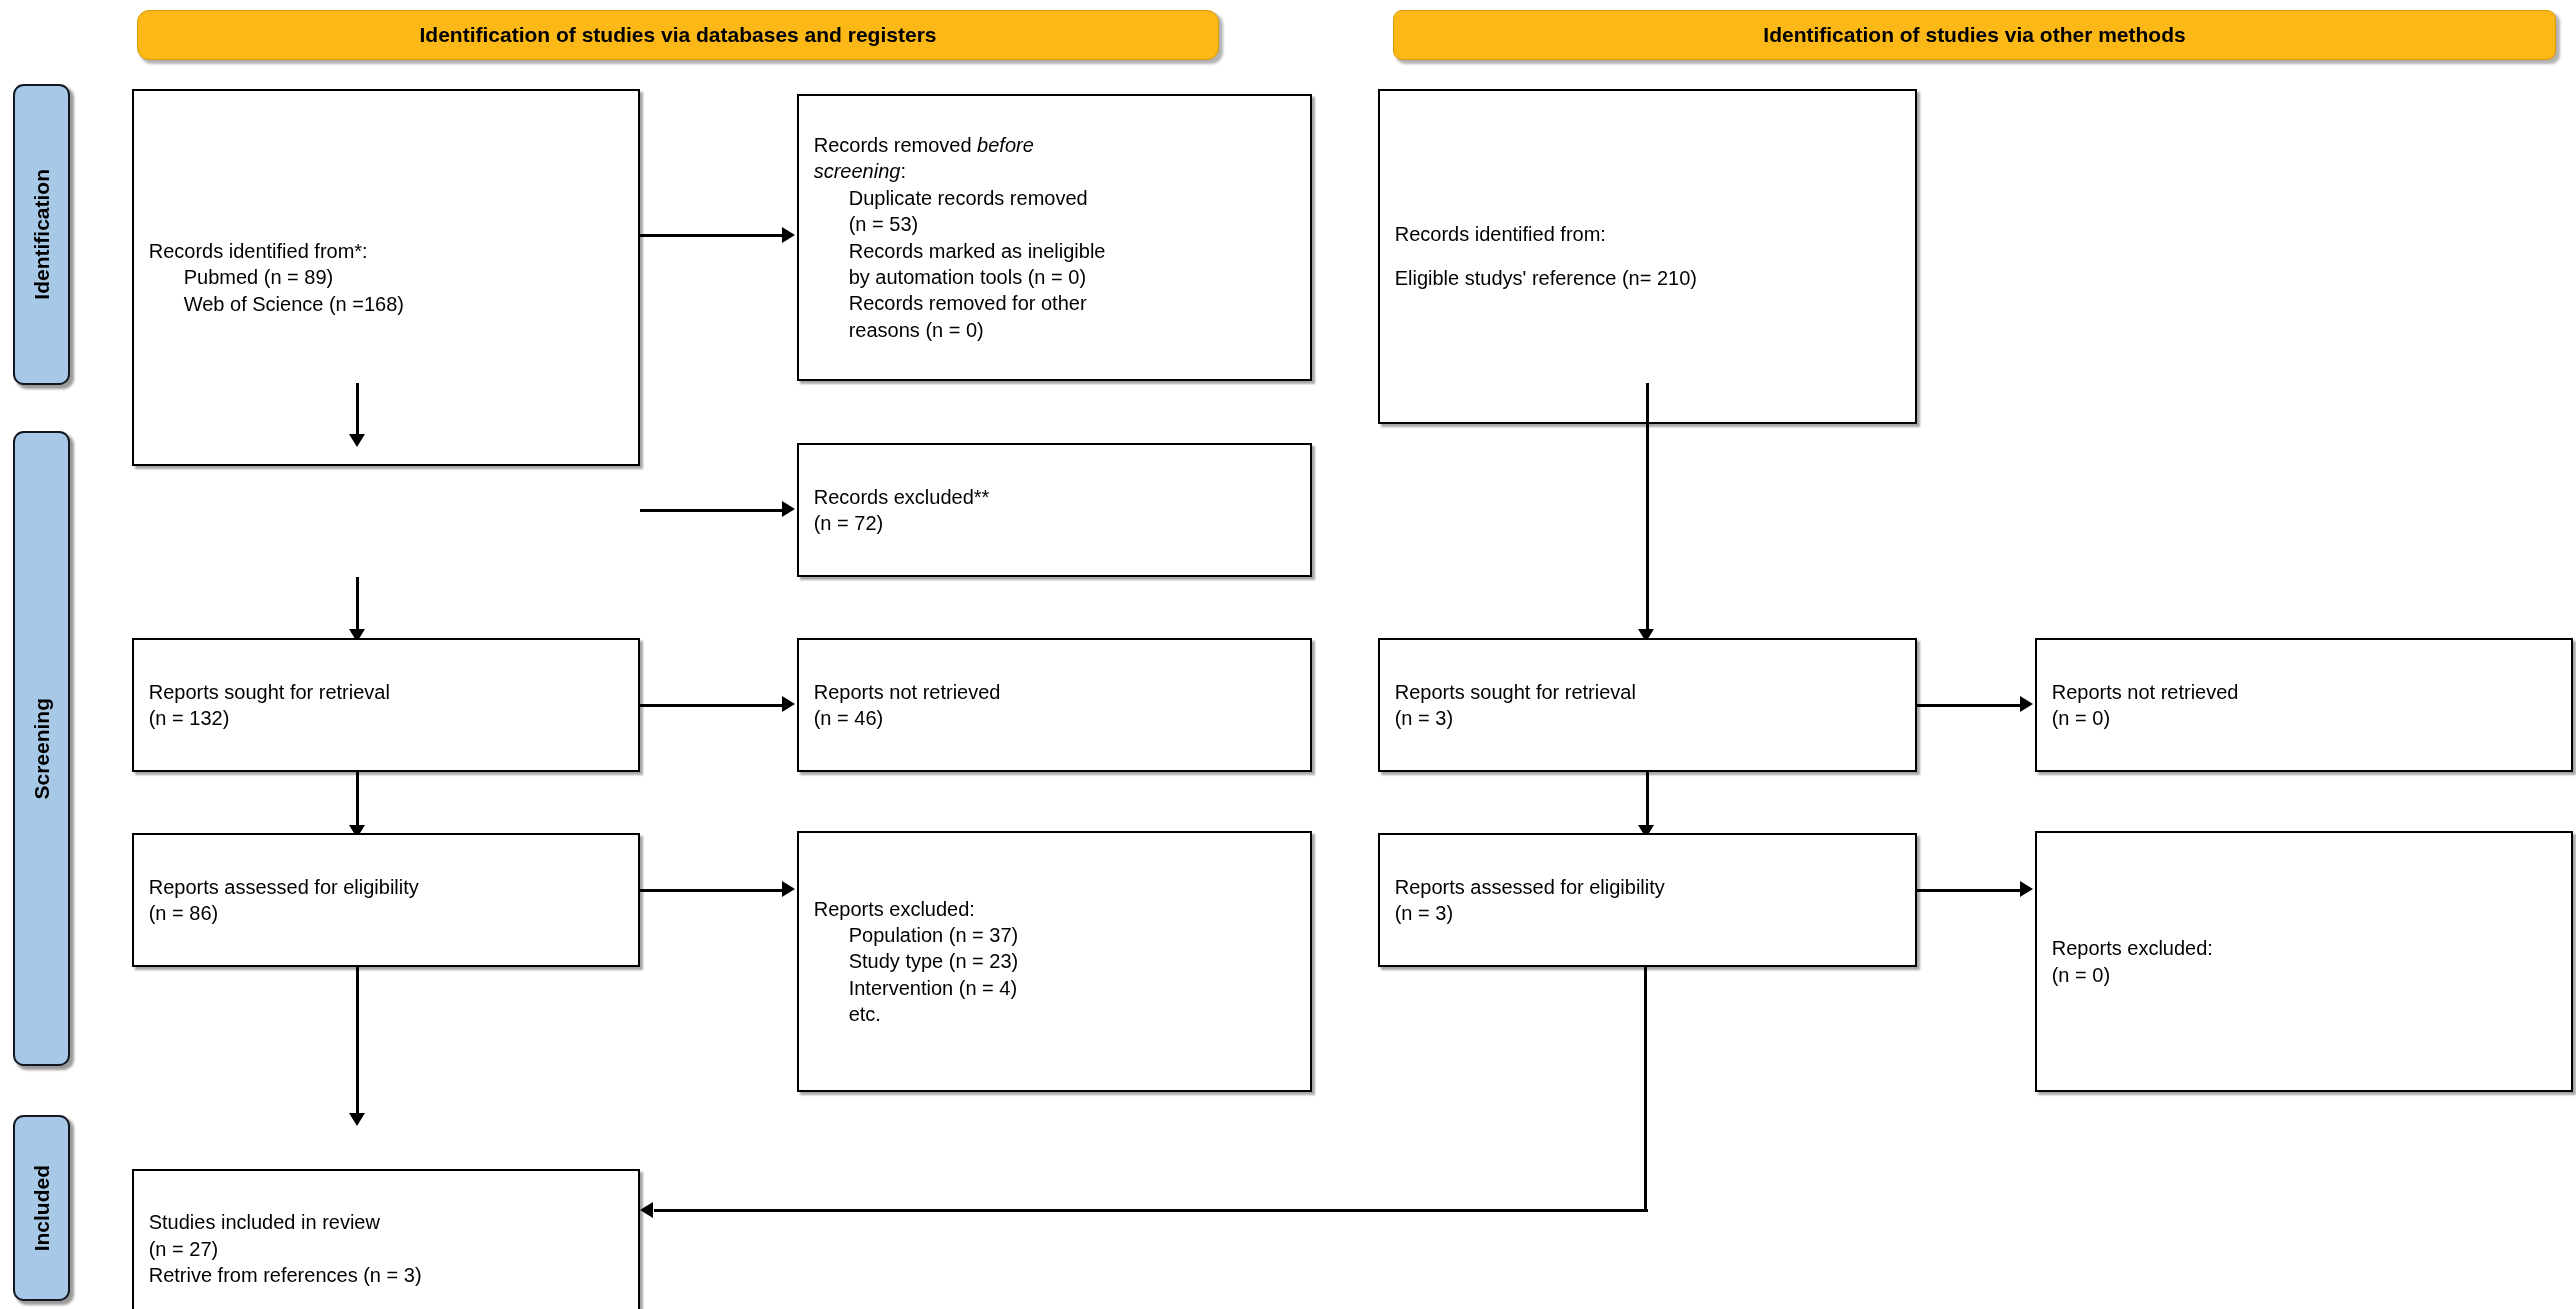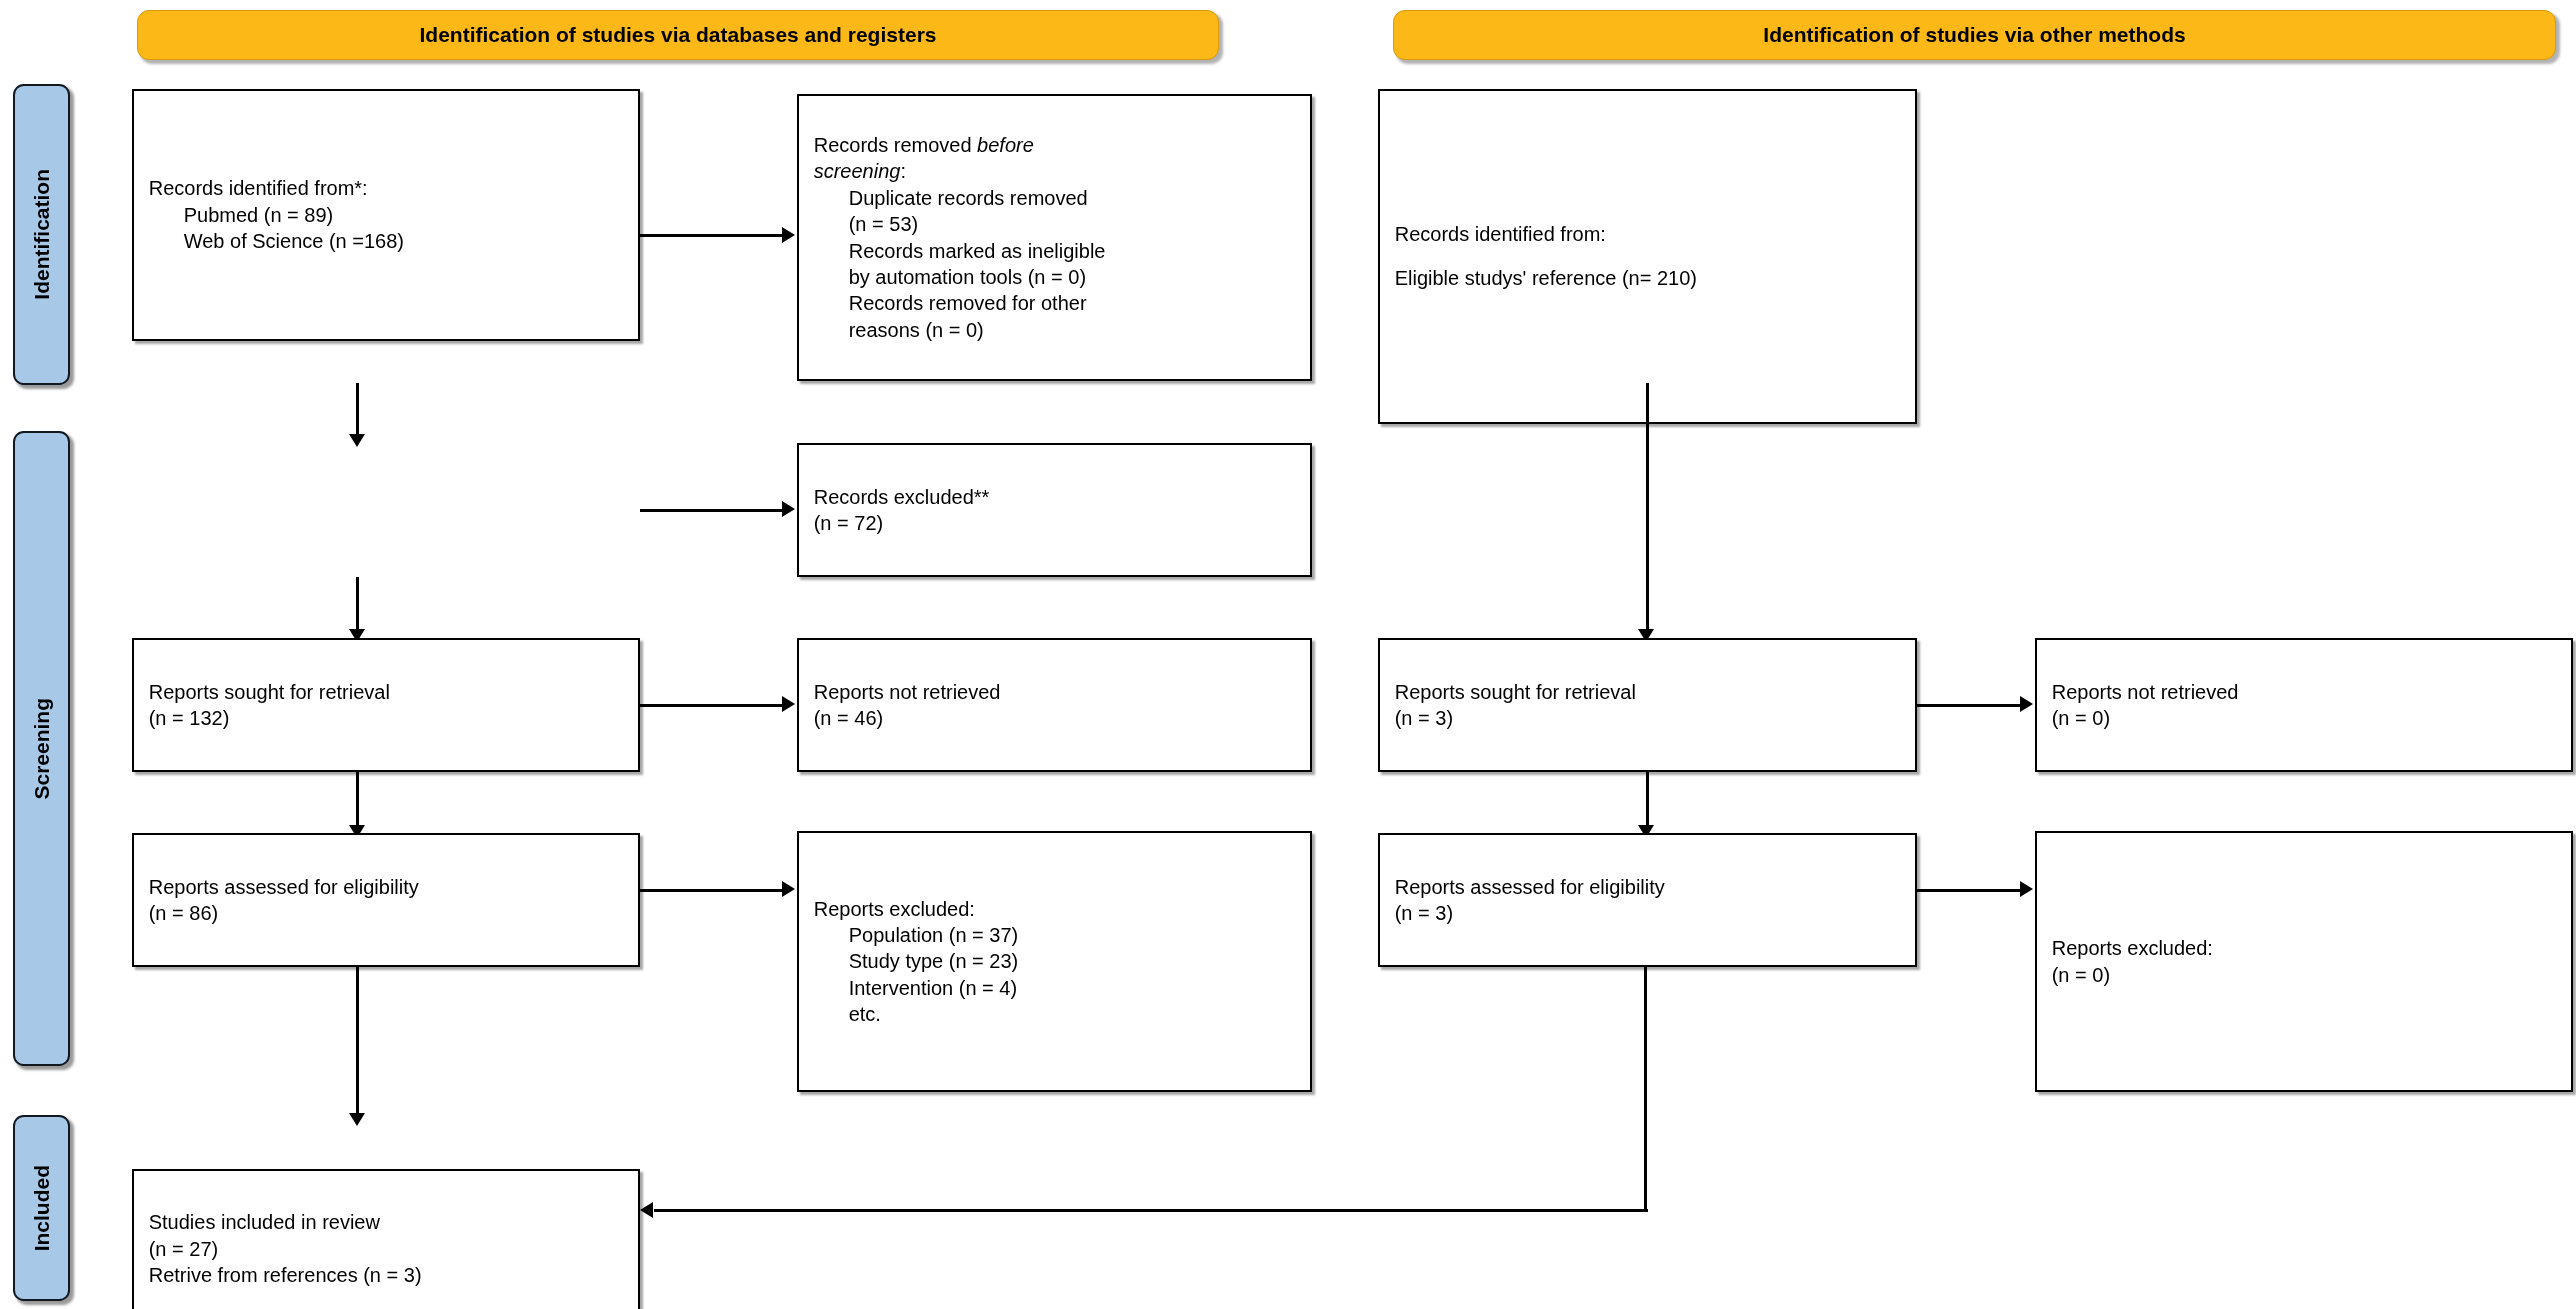--- a/index.html
+++ b/index.html
@@ -119,37 +119,37 @@
 </style>
 </head>
 <body>
 
 <div id="canvas">
 
   <div class="banner" style="left:137px; top:10px; width:1082px; height:50px;">
     <span>Identification of studies via databases and registers</span>
   </div>
 
-  <div class="banner" style="left:1393px; top:10px; width:1163px; height:50px;">
+  <div class="banner" style="left:1393px; top:10px; width:1163px; height:50px;border-radius:9px;">
     <span>Identification of studies via other methods</span>
   </div>
 
   <div class="stagebar" style="left:13.4px; top:84px; width:57px; height:301px;">
     <span>Identification</span>
   </div>
 
   <div class="stagebar" style="left:13.4px; top:431px; width:57px; height:635px;">
     <span>Screening</span>
   </div>
 
   <div class="stagebar" style="left:13.4px; top:1115px; width:57px; height:186px;">
     <span>Included</span>
   </div>
 
-  <div class="fbox" style="left:132px; top:89px; width:508px; height:252px;">
+  <div class="fbox" style="left:132px; top:89px; width:508px; height:377px;">
     <div class="line">Records identified from*:</div>
     <div class="line ind">Pubmed (n = 89)</div>
     <div class="line ind">Web of Science (n =168)</div>
   </div>
 
   <div class="fbox" style="left:797px; top:94px; width:515px; height:287px;">
     <div class="line"><span>Records removed </span><span class="ital">before</span></div>
     <div class="line"><span class="ital">screening</span><span>:</span></div>
     <div class="line ind">Duplicate records removed</div>
     <div class="line ind">(n = 53)</div>

